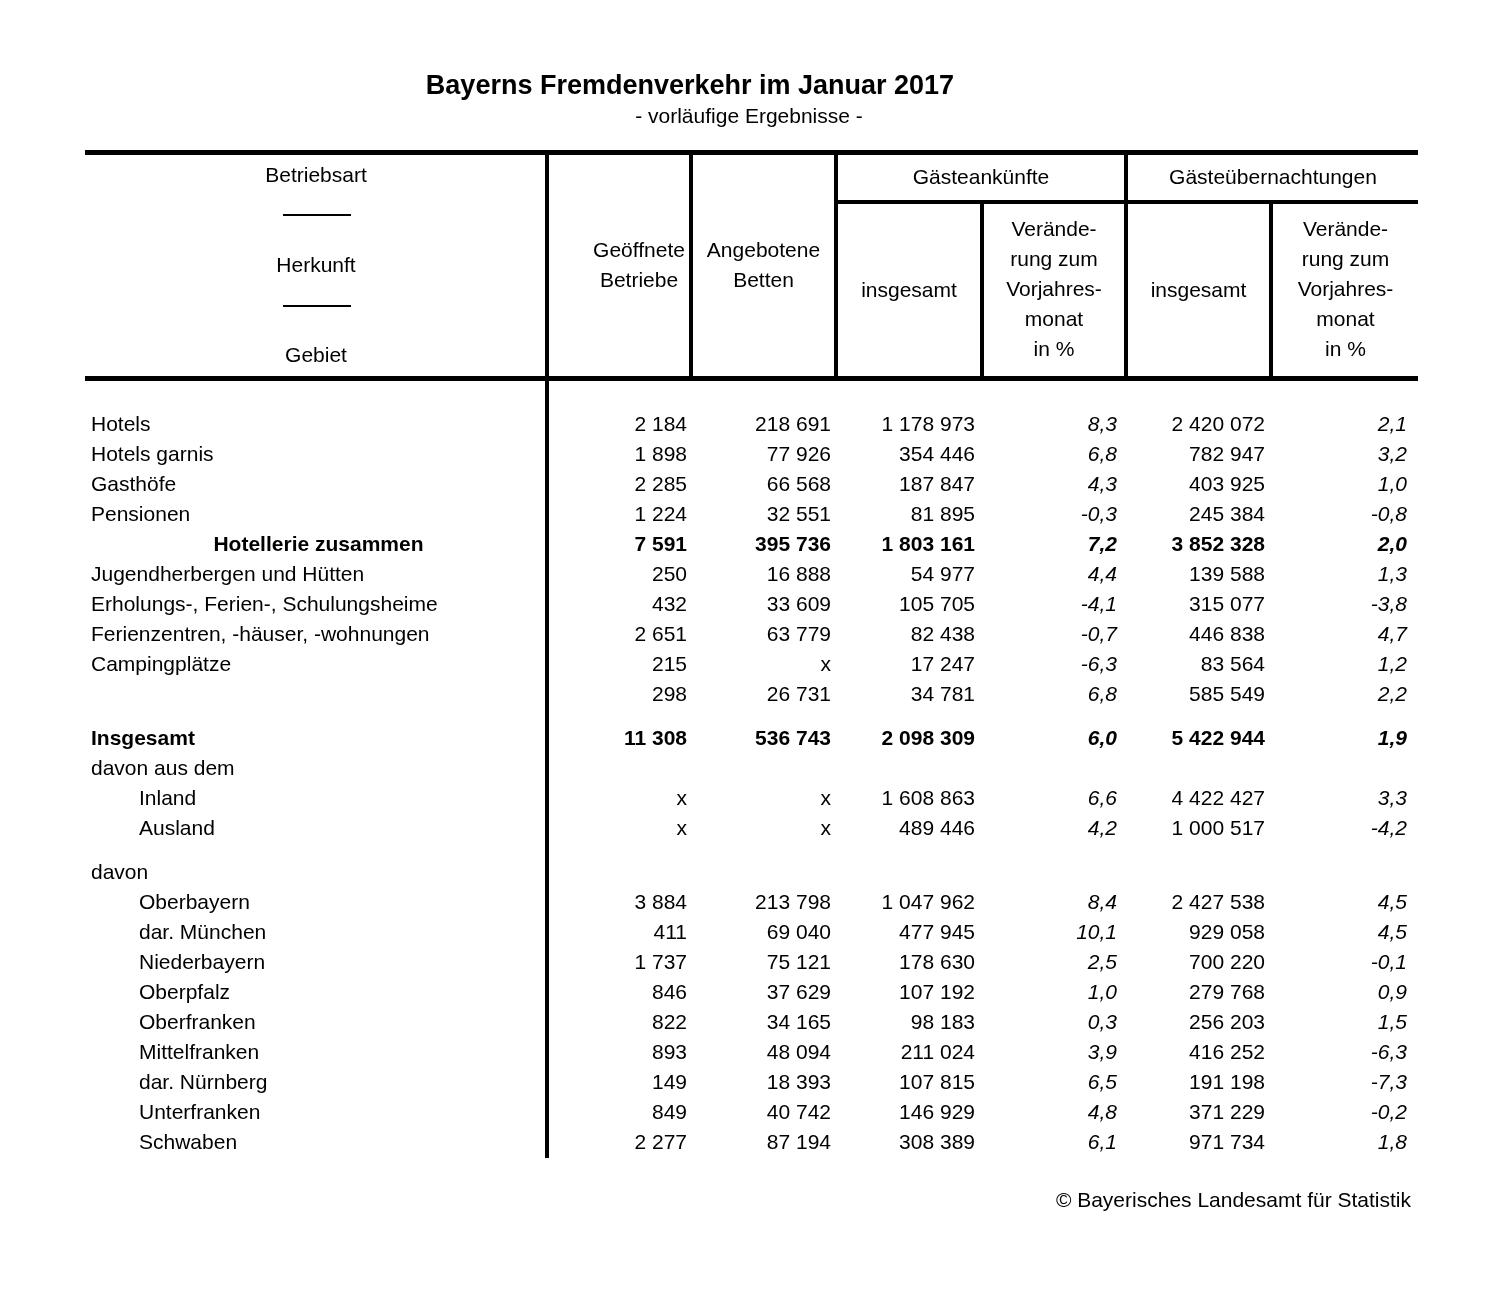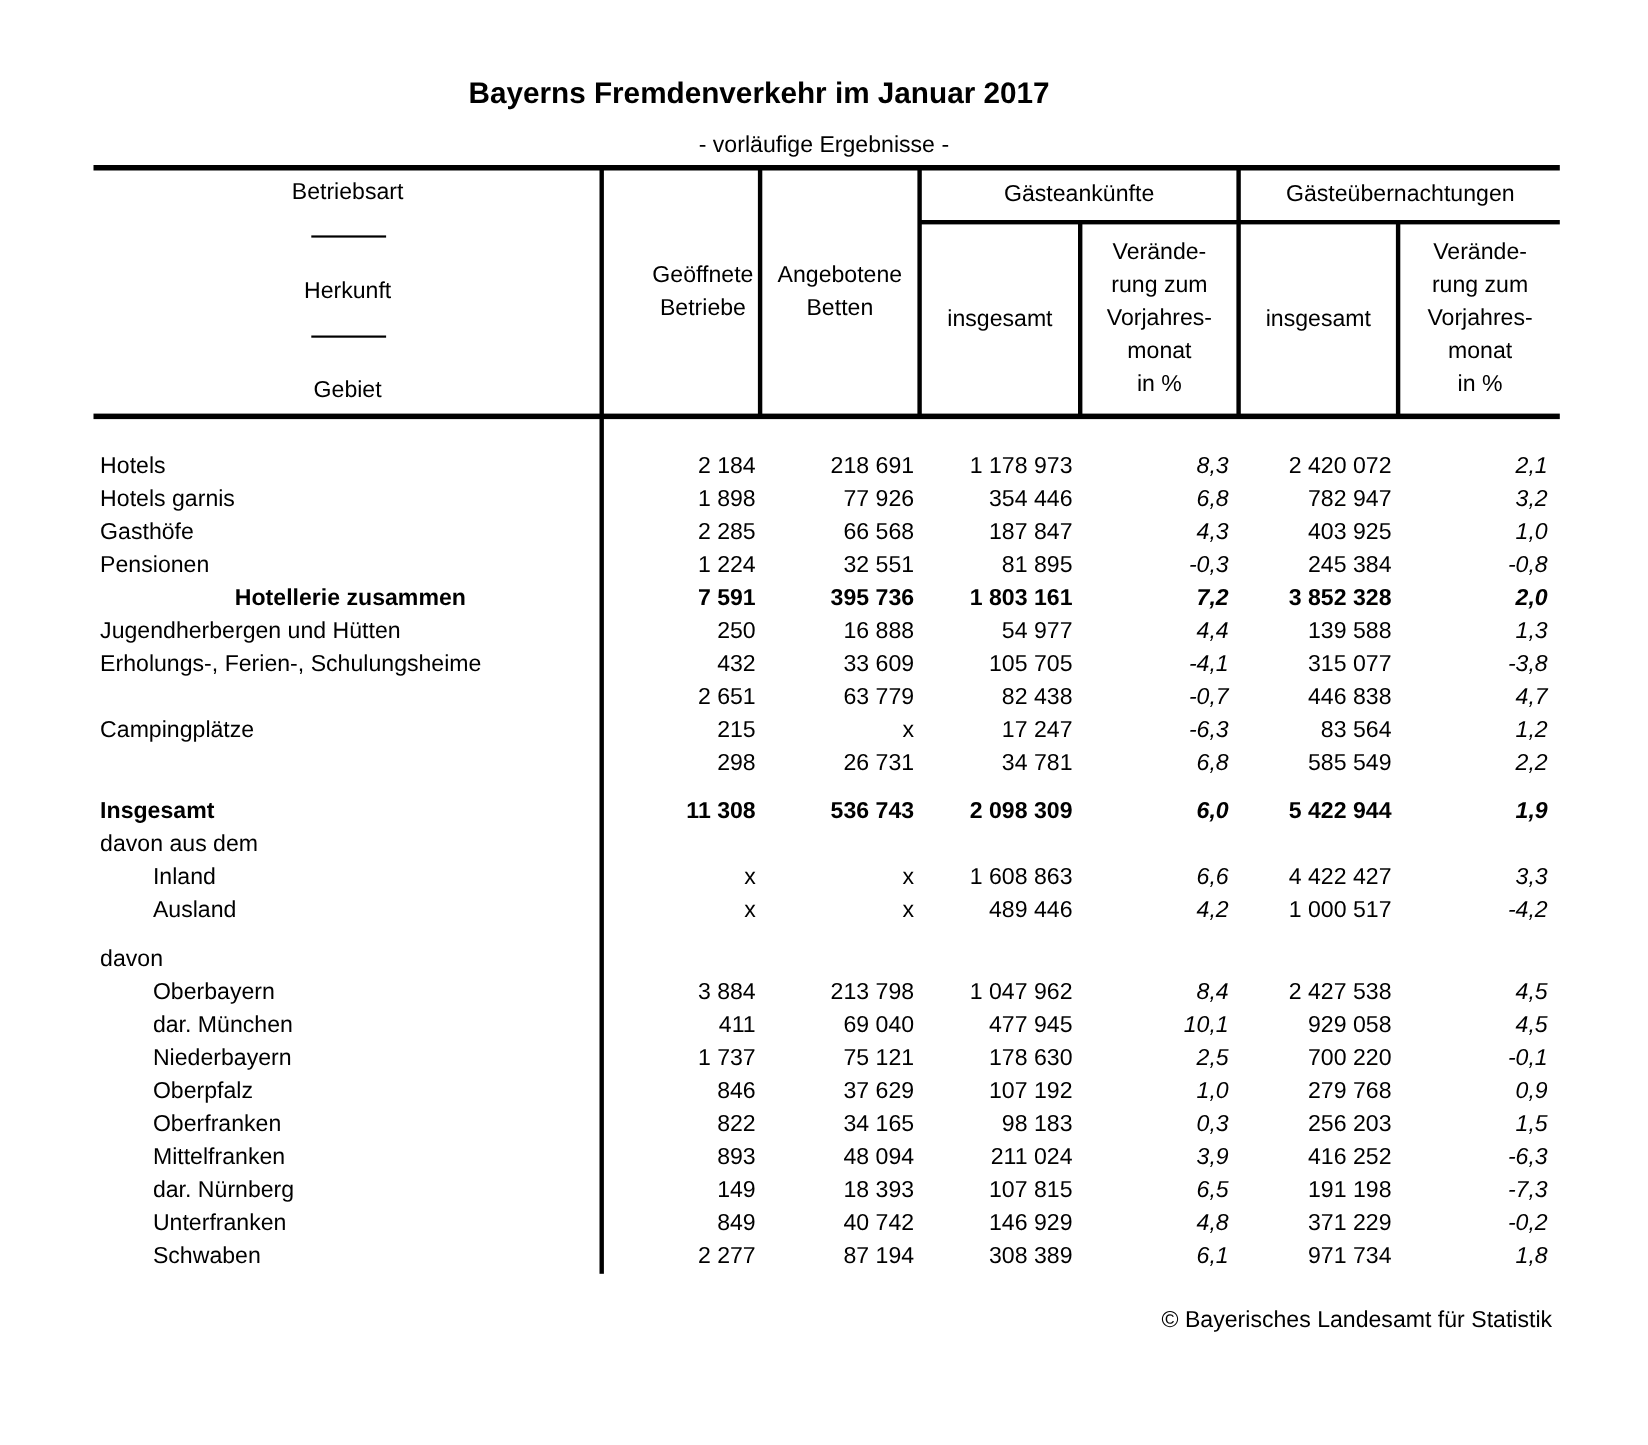--- a/index.html
+++ b/index.html
@@ -1,18 +1,18 @@
 <!DOCTYPE html>
 <html><head>
 <meta charset="utf-8">
 <style>
   html, body { margin:0; padding:0; background:#ffffff; }
   body { width:1498px; height:1314px; position:relative; font-family:"Liberation Sans", sans-serif; color:#000; }
   .title { position:absolute; left:0; width:1380px; top:70px; text-align:center; font-size:27px; font-weight:bold; }
-  .subtitle { position:absolute; left:0; width:1498px; top:120px; text-align:center; font-size:21px; }
+  .subtitle { position:absolute; left:0; width:1498px; top:104px; text-align:center; font-size:21px; }
   .hline { position:absolute; background:#000; }
   .vline { position:absolute; background:#000; }
   .hdr { position:absolute; font-size:21px; text-align:center; line-height:30px; }
   .dash { position:absolute; height:2px; background:#000; }
   .row { position:absolute; left:0; width:1498px; height:30px; font-size:21px; line-height:30px; }
   .row .lbl { position:absolute; left:91px; white-space:nowrap; }
   .row .lbl.ind { left:139px; }
   .row .lbl.ctr { left:91px; width:455px; text-align:center; }
   .row .c { position:absolute; text-align:right; white-space:nowrap; }
   .c1 { right:811px; } .c2 { right:667px; } .c3 { right:523px; }
@@ -127,20 +127,21 @@
     <div class="row" style="top: 589px;">
       <span class="lbl">Erholungs-, Ferien-, Schulungsheime</span>
       <span class="c c1">432</span>
       <span class="c c2">33 609</span>
       <span class="c c3">105 705</span>
       <span class="c c4">-4,1</span>
       <span class="c c5">315 077</span>
       <span class="c c6">-3,8</span>
     </div>
     <div class="row" style="top: 619px;">
+      <span class="lbl">Ferienzentren, -häuser, -wohnungen</span>
       <span class="c c1">2 651</span>
       <span class="c c2">63 779</span>
       <span class="c c3">82 438</span>
       <span class="c c4">-0,7</span>
       <span class="c c5">446 838</span>
       <span class="c c6">4,7</span>
     </div>
     <div class="row" style="top: 649px;">
       <span class="lbl">Campingplätze</span>
       <span class="c c1">215</span>

